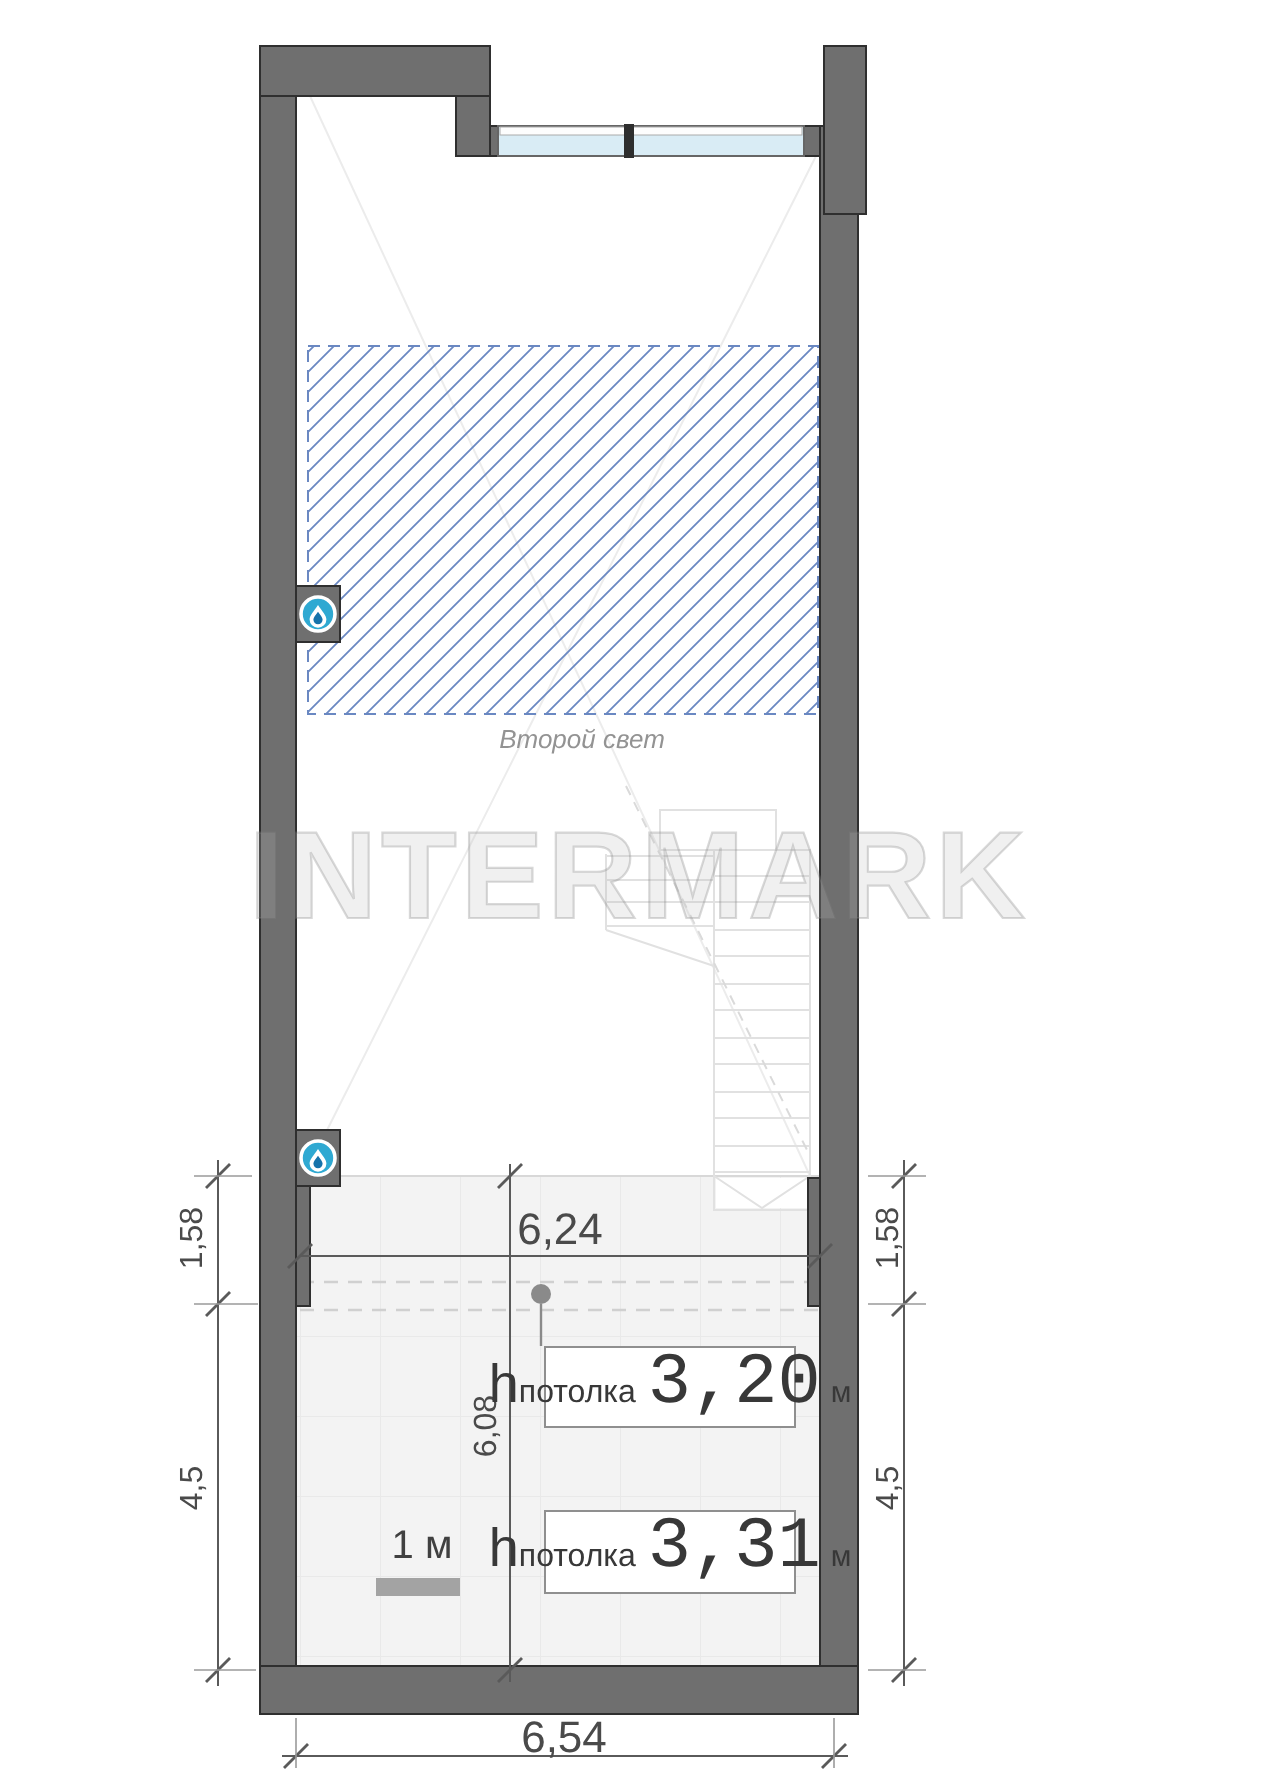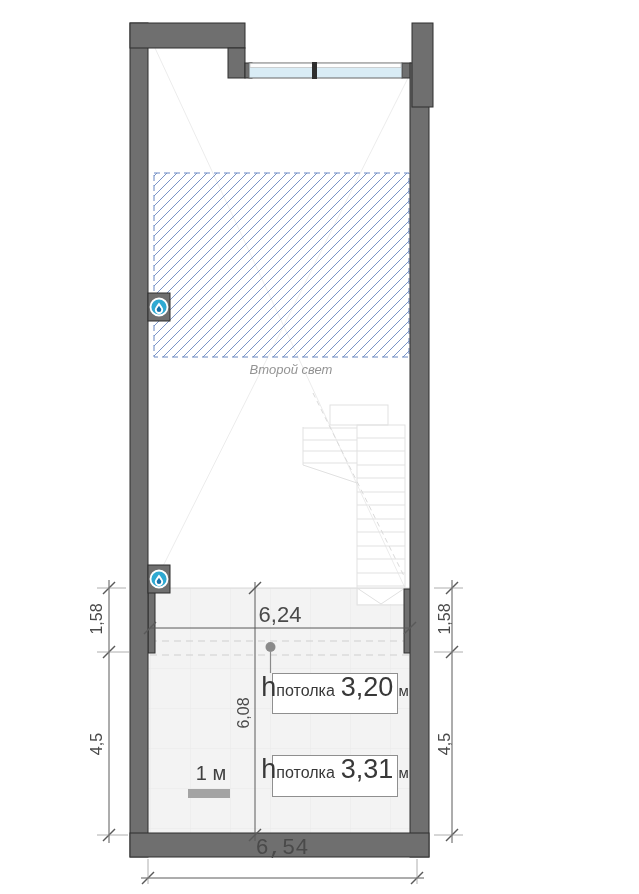--- a/index.html
+++ b/index.html
@@ -19,21 +19,21 @@
     color:rgba(185,185,185,0.22);
     -webkit-text-stroke:1.1px rgba(130,130,130,0.30);
     pointer-events:none;z-index:9;
   }
   .hbox{
     position:absolute;background:rgba(255,255,255,0.96);border:1px solid #8f8f8f;
     display:flex;align-items:baseline;justify-content:center;color:#383838;z-index:5;
   }
   .h-sym{font-size:27px;line-height:1;}
   .h-sub{font-size:16px;margin-right:6px;}
-  .h-val{font-size:27px;line-height:1;}
+  .h-val{font-size:36px;line-height:1;font-family:Liberation Mono, monospace;}
   .h-unit{font-size:15px;margin-left:5px;}
   .z2{z-index:4;}
 </style>
 </head>
 <body>
 
 <div id="stage">
 
   <svg width="639" height="894" viewBox="0 0 639 894">
     <defs>
@@ -146,21 +146,21 @@
       <line x1="270.5" y1="652" x2="270.5" y2="673" stroke="#8a8a8a" stroke-width="1.2"></line>
     </g>
 
     <rect x="188" y="789" width="42" height="9" fill="#a3a3a3"></rect>
   </svg>
 
   <div class="txt second-light z2" style="left:226px;top:362px;width:130px;">Второй свет</div>
 
   <div class="txt dim-h z2" style="left:230px;top:602px;width:100px;">6,24</div>
 
-  <div class="txt dim-h z2" style="left:232px;top:836px;width:100px;font-family:Liberation Mono, monospace;">6,54</div>
+  <div class="txt dim-h z2" style="left:232px;top:856px;width:100px;">6,54</div>
 
   <div class="txt dim-v z2" style="left:67px;top:610px;width:60px;height:18px;">1,58</div>
 
   <div class="txt dim-v z2" style="left:67px;top:735px;width:60px;height:18px;">4,5</div>
 
   <div class="txt dim-v z2" style="left:415px;top:610px;width:60px;height:18px;">1,58</div>
 
   <div class="txt dim-v z2" style="left:415px;top:735px;width:60px;height:18px;">4,5</div>
 
   <div class="txt dim-v z2" style="left:214px;top:704px;width:60px;height:18px;">6,08</div>
@@ -173,14 +173,15 @@
       <span class="h-val">3,20</span>
       <span class="h-unit">м</span>
   </div>
   <div class="hbox" style="left:272px;top:755px;width:124px;height:40px;">
     <span class="h-sym">h</span>
       <span class="h-sub">потолка</span>
       <span class="h-val">3,31</span>
       <span class="h-unit">м</span>
   </div>
 
+  <div class="watermark">INTERMARK</div>
 
 </div>
 
 </body></html>

